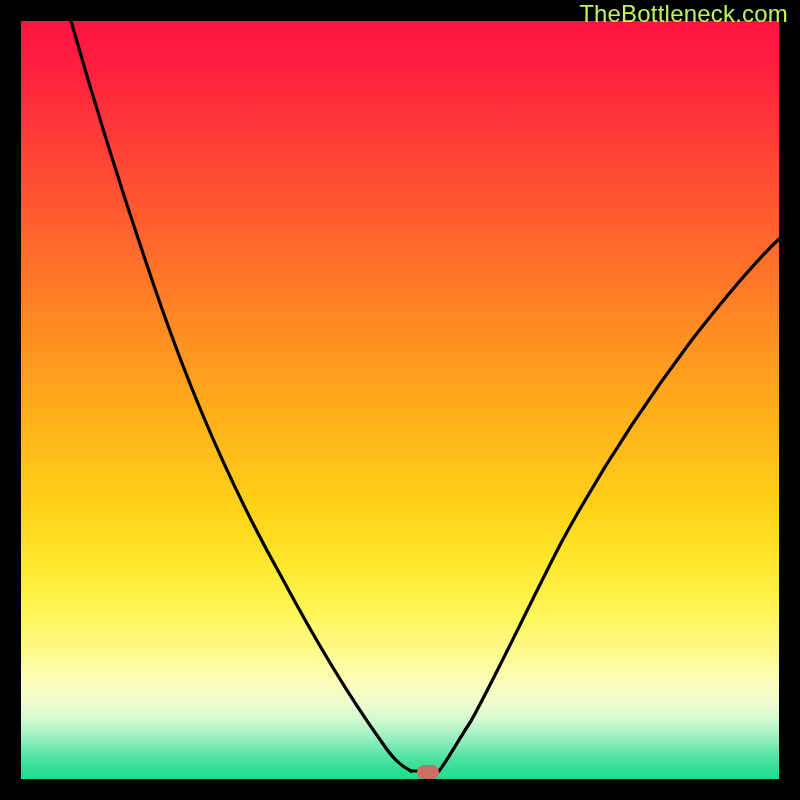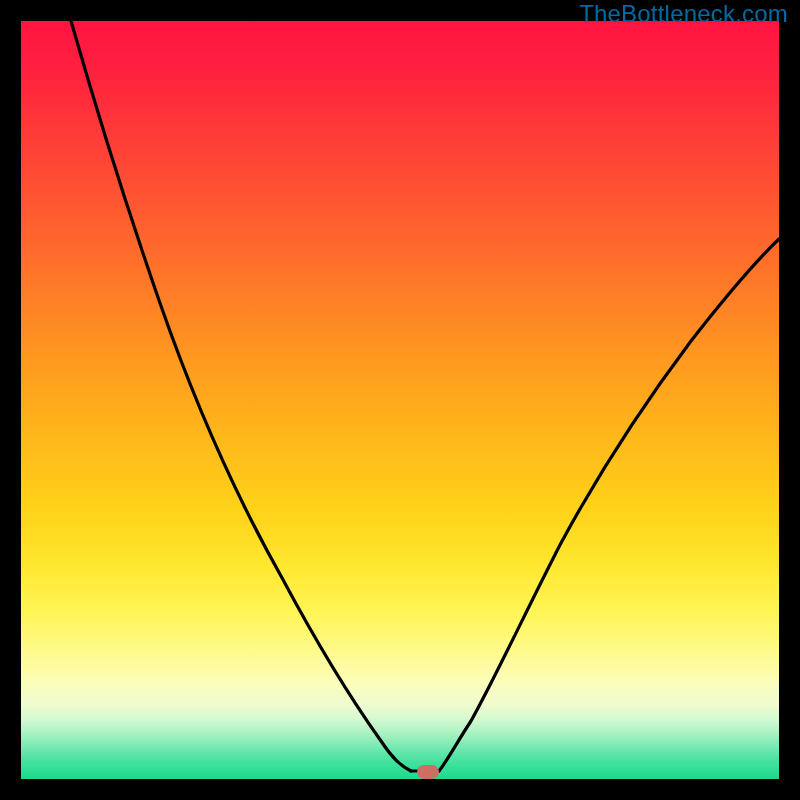--- a/index.html
+++ b/index.html
@@ -59,21 +59,21 @@
     position: absolute;
     width: 22px;
     height: 14px;
     background: #cb6e63;
     border-radius: 7px;
   }
   .watermark {
     position: absolute;
     top: 0px;
     right: 12px;
-    color: #0369a1;
+    color: #bef264;
     font-size: 24px;
     font-weight: 500;
     letter-spacing: 0.2px;
     user-select: none;
   }
 </style>
 </head>
 <body>
 
 <div class="frame">

